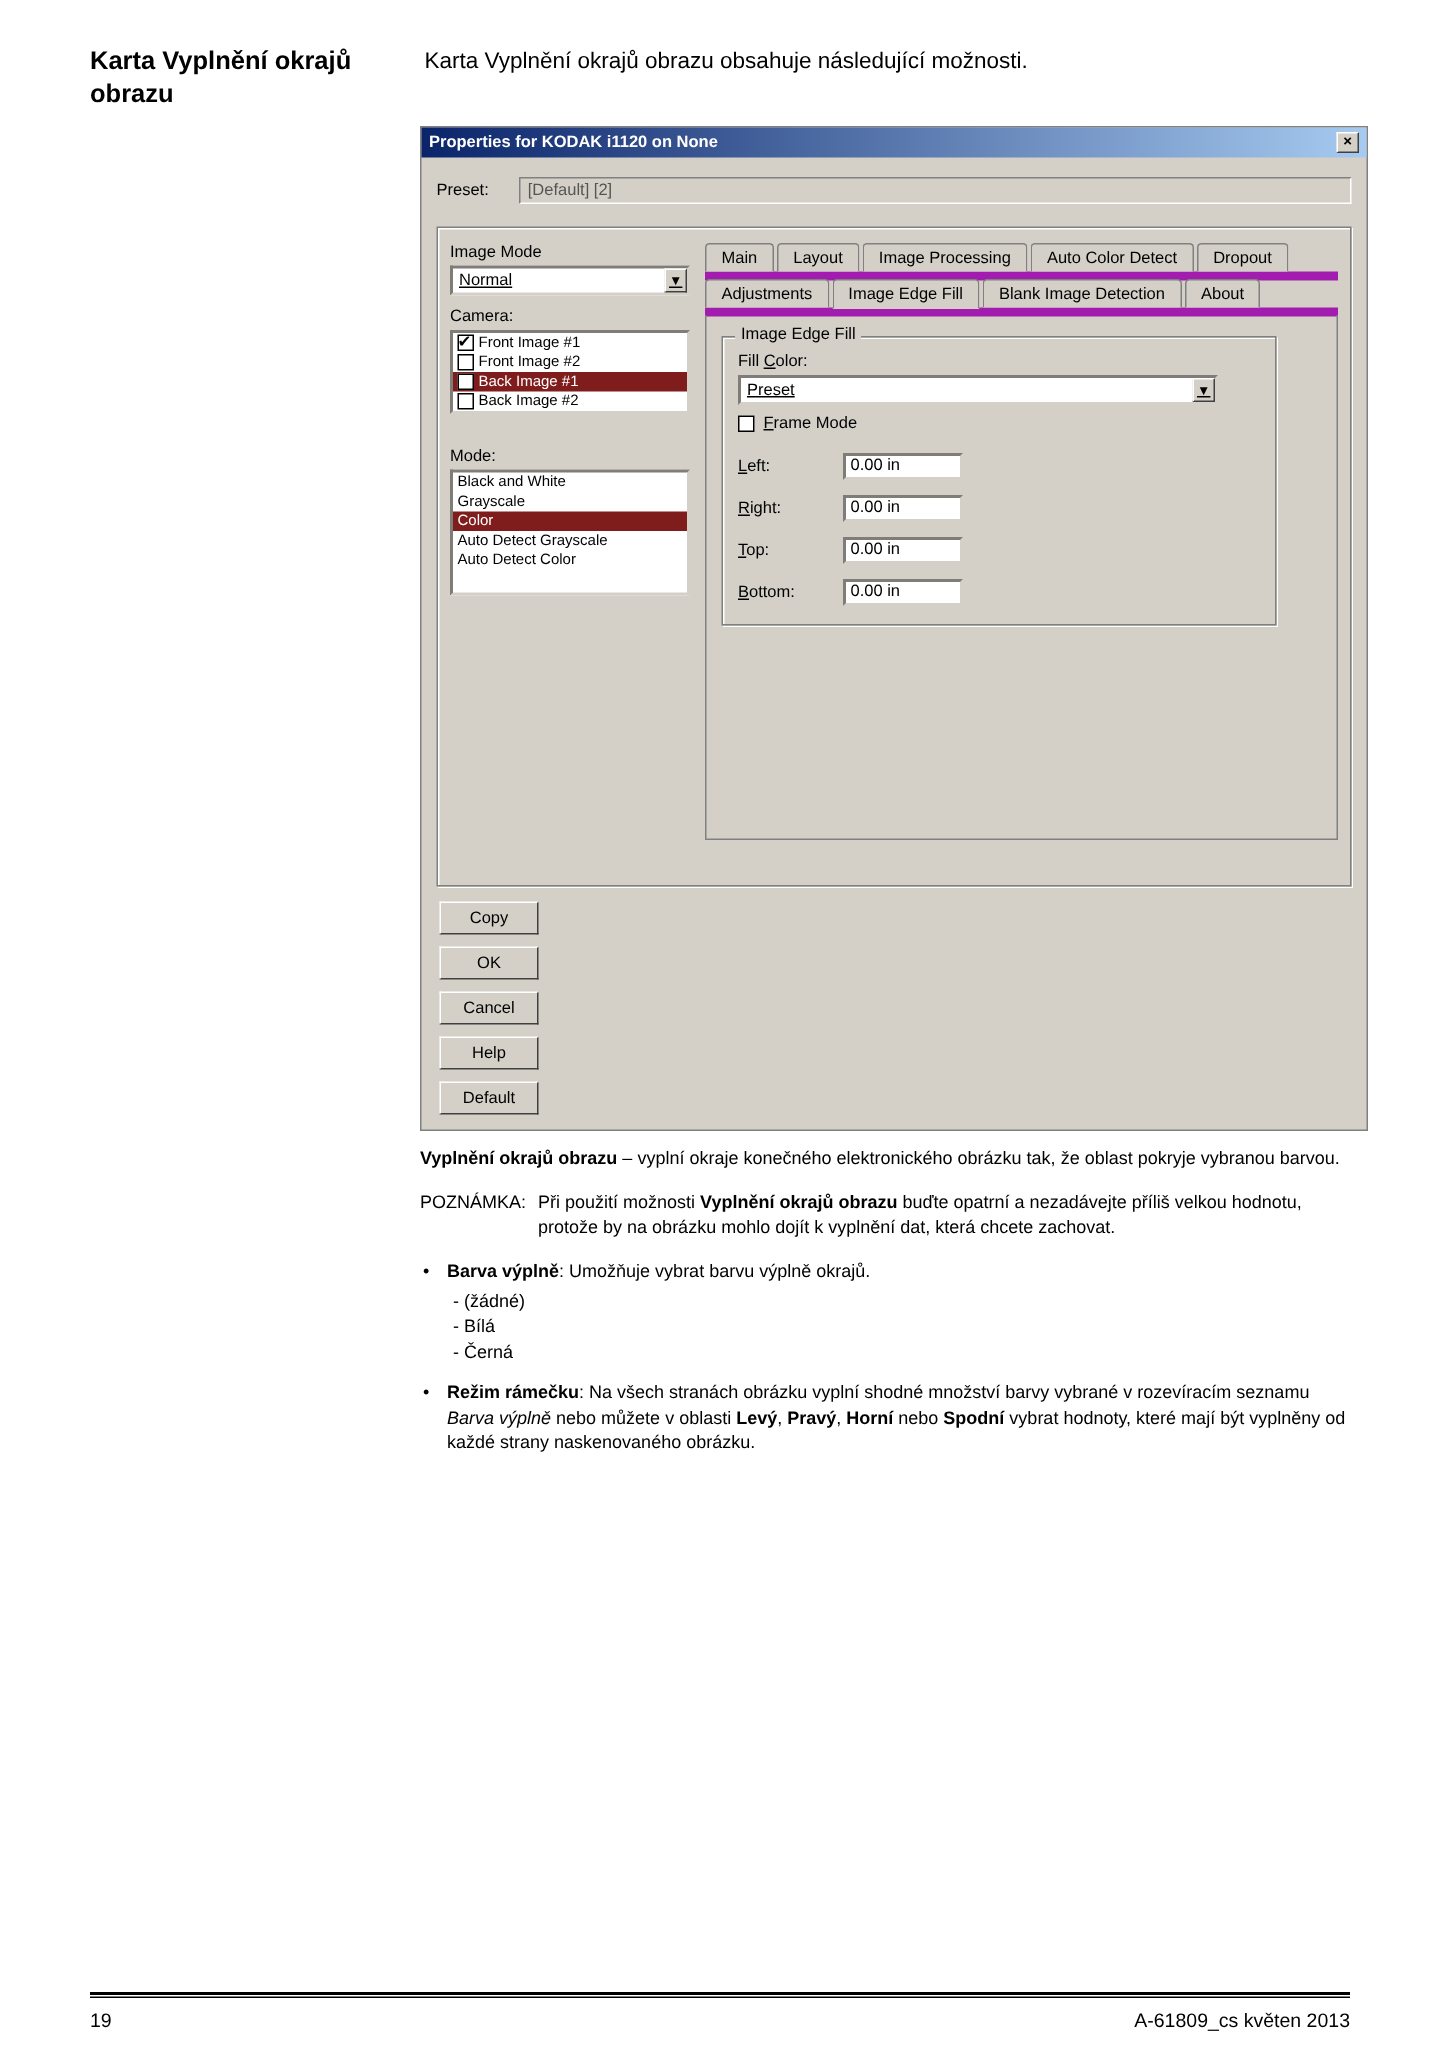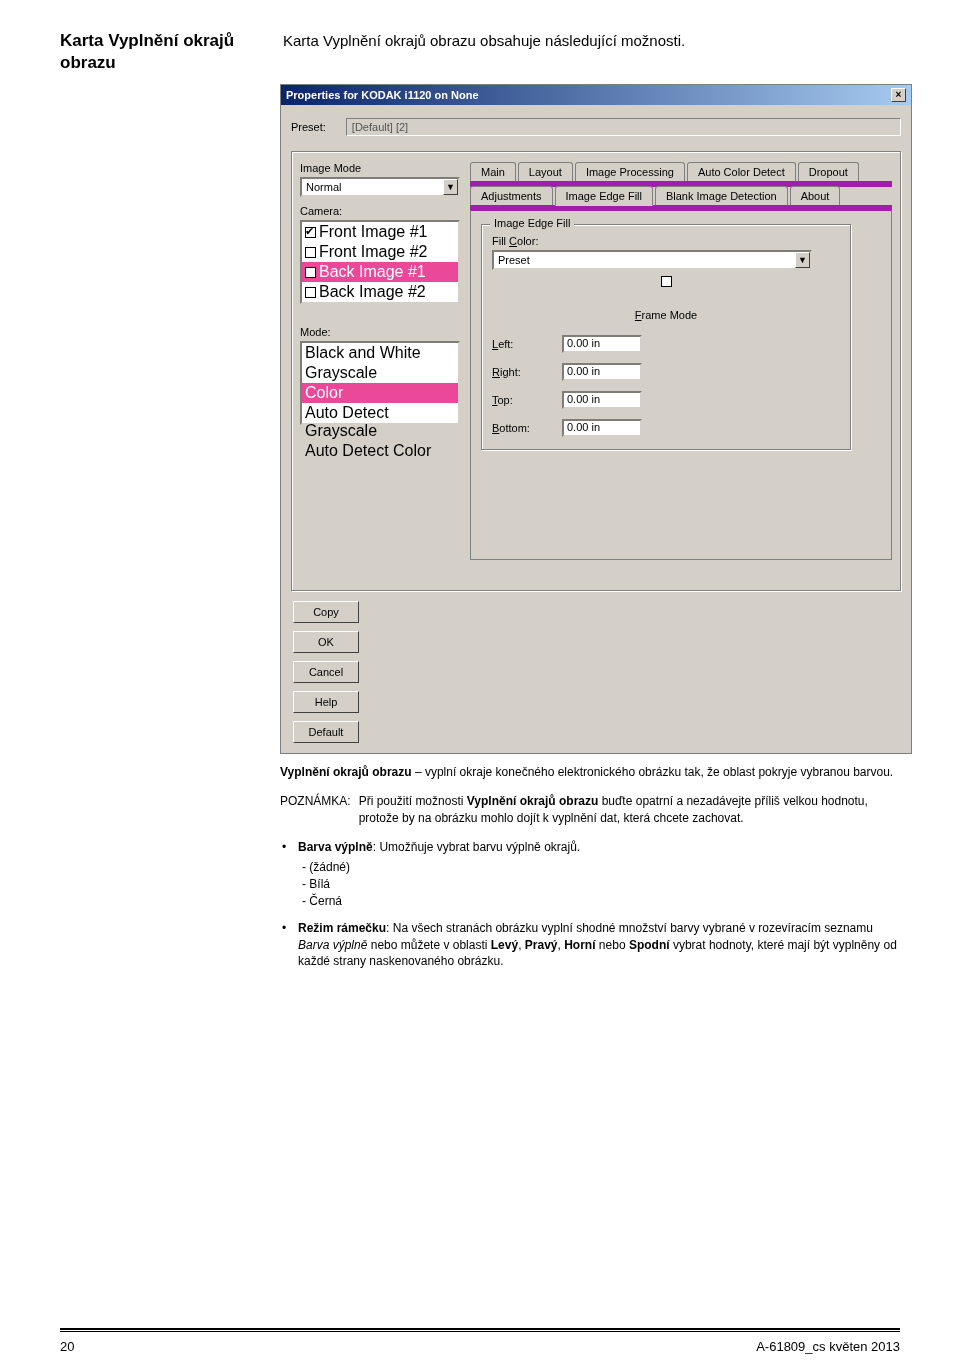--- a/index.html
+++ b/index.html
@@ -70,36 +70,37 @@
   .left-col { width: 160px; display:flex; flex-direction:column; gap:8px; }
   .right-col { flex: 1; }
 
   .label { margin-bottom: 3px; }
   .combo {
     width: 100%; height: 20px;
     background: #fff;
     border: 2px inset #d4d0c8;
     display:flex; align-items:center; justify-content:space-between;
     padding: 0 0 0 4px;
+    text-decoration: underline;
   }
   .combo .arrow {
     width: 15px; height: 16px;
     background: #d4d0c8;
     border: 1px solid #fff;
     border-right-color:#404040; border-bottom-color:#404040;
     font-size:9px; line-height:14px; text-align:center;
   }
   .listbox {
     width: 100%;
     background: #fff;
     border: 2px inset #d4d0c8;
-    font-size: 16px;
+    font-size: 10px;
   }
   .listbox .item { padding: 1px 3px; display:flex; align-items:center; gap:3px; }
-  .listbox .item.sel { background: #ec4899; color:#fff; }
+  .listbox .item.sel { background: #7f1d1d; color:#fff; }
   .chk { width:11px; height:11px; border:1px solid #000; background:#fff; display:inline-block; position:relative; }
   .chk.checked::after { content:"✔"; position:absolute; top:-3px; left:-1px; font-size:11px; color:#000; }
 
   
   .tabs-row { display:flex; font-size:11px; border-bottom:6px solid #a21caf; margin-bottom:-1px; }
   .tabs-row .tab {
     padding: 3px 10px;
     border: 1px solid #808080;
     border-bottom: none;
     background: #d4d0c8;
@@ -128,21 +129,21 @@
     background:#d4d0c8; padding:0 4px;
   }
   .form-row { display:flex; align-items:center; margin-bottom:10px; gap:10px; }
   .form-row .lbl { width: 60px; }
   .num-input {
     width: 80px; height: 18px;
     border: 2px inset #d4d0c8;
     background: #fff;
     padding: 0 3px;
   }
-  .frame-row { display:flex; align-items:center; gap:22px; margin: 6px 0 14px 0; flex-direction: column; }
+  .frame-row { display:flex; align-items:center; gap:6px; margin: 6px 0 14px 0; }
 
   .btn-row { display:flex; justify-content:flex-end; gap:8px; padding: 0 2px; flex-direction: column; }
   .btn {
     width: 66px; height: 22px;
     background:#d4d0c8;
     border:1px solid #fff;
     border-right-color:#404040; border-bottom-color:#404040;
     font-size:11px; text-align:center; line-height:20px;
   }
 
@@ -314,15 +315,15 @@
       </div>
     </li>
     <li>
       <strong>Režim rámečku</strong><span>: Na všech stranách obrázku vyplní shodné množství barvy vybrané v rozevíracím seznamu </span><em style="font-style:italic;">Barva výplně</em><span> nebo můžete v oblasti </span><strong>Levý</strong><span>, </span><strong>Pravý</strong><span>, </span><strong>Horní</strong><span> nebo </span><strong>Spodní</strong><span> vybrat hodnoty, které mají být vyplněny od každé strany naskenovaného obrázku.</span>
     </li>
   </ul>
 </div>
 
 <div class="footer-rule"></div>
 <div class="footer-text">
-  <span>20</span>
+  <span>19</span>
   <span>A-61809_cs  květen 2013</span>
 </div>
 
 </body></html>

